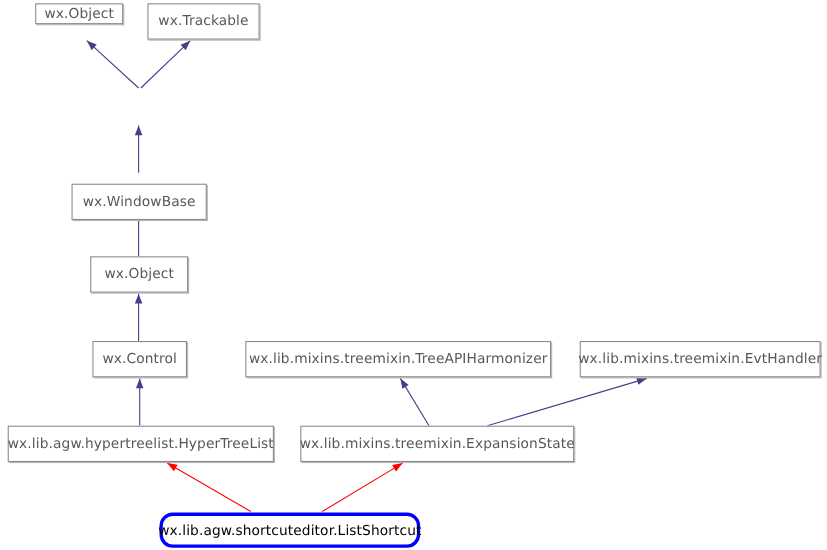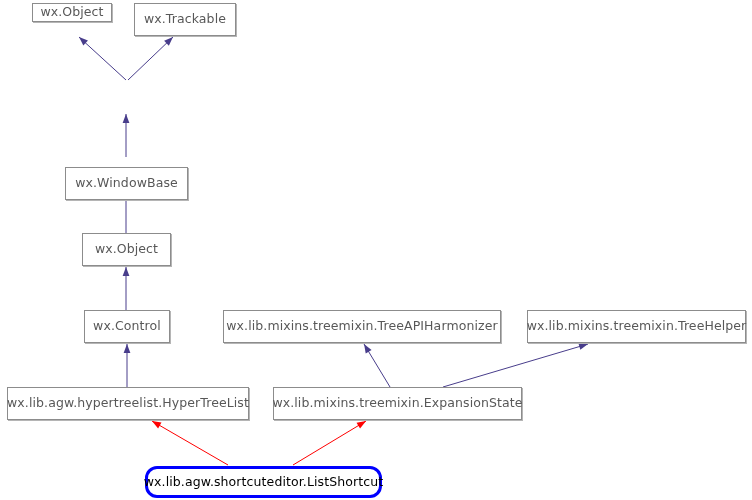--- a/index.html
+++ b/index.html
@@ -105,21 +105,21 @@
     <div class="node" style="left: 82px; top: 233px; width: 89px; height: 33px;">
       <span>wx.Object</span>
     </div>
     <div class="node" style="left: 84px; top: 310px; width: 86px; height: 33px;">
       <span>wx.Control</span>
     </div>
     <div class="node" style="left: 223px; top: 310px; width: 278px; height: 33px;">
       <span>wx.lib.mixins.treemixin.TreeAPIHarmonizer</span>
     </div>
     <div class="node" style="left: 527px; top: 310px; width: 219px; height: 33px;">
-      <span>wx.lib.mixins.treemixin.TreeHelper</span>
+      <span>wx.lib.mixins.treemixin.EvtHandler</span>
     </div>
     <div class="node" style="left: 273px; top: 387px; width: 249px; height: 33px;">
       <span>wx.lib.mixins.treemixin.ExpansionState</span>
     </div>
     <div class="node" style="left: 7px; top: 387px; width: 242px; height: 33px;">
       <span>wx.lib.agw.hypertreelist.HyperTreeList</span>
     </div>
     <div class="node current" style="left: 145px; top: 466px; width: 237px; height: 32px; border-radius: 12px;">
       <span>wx.lib.agw.shortcuteditor.ListShortcut</span>
     </div>

